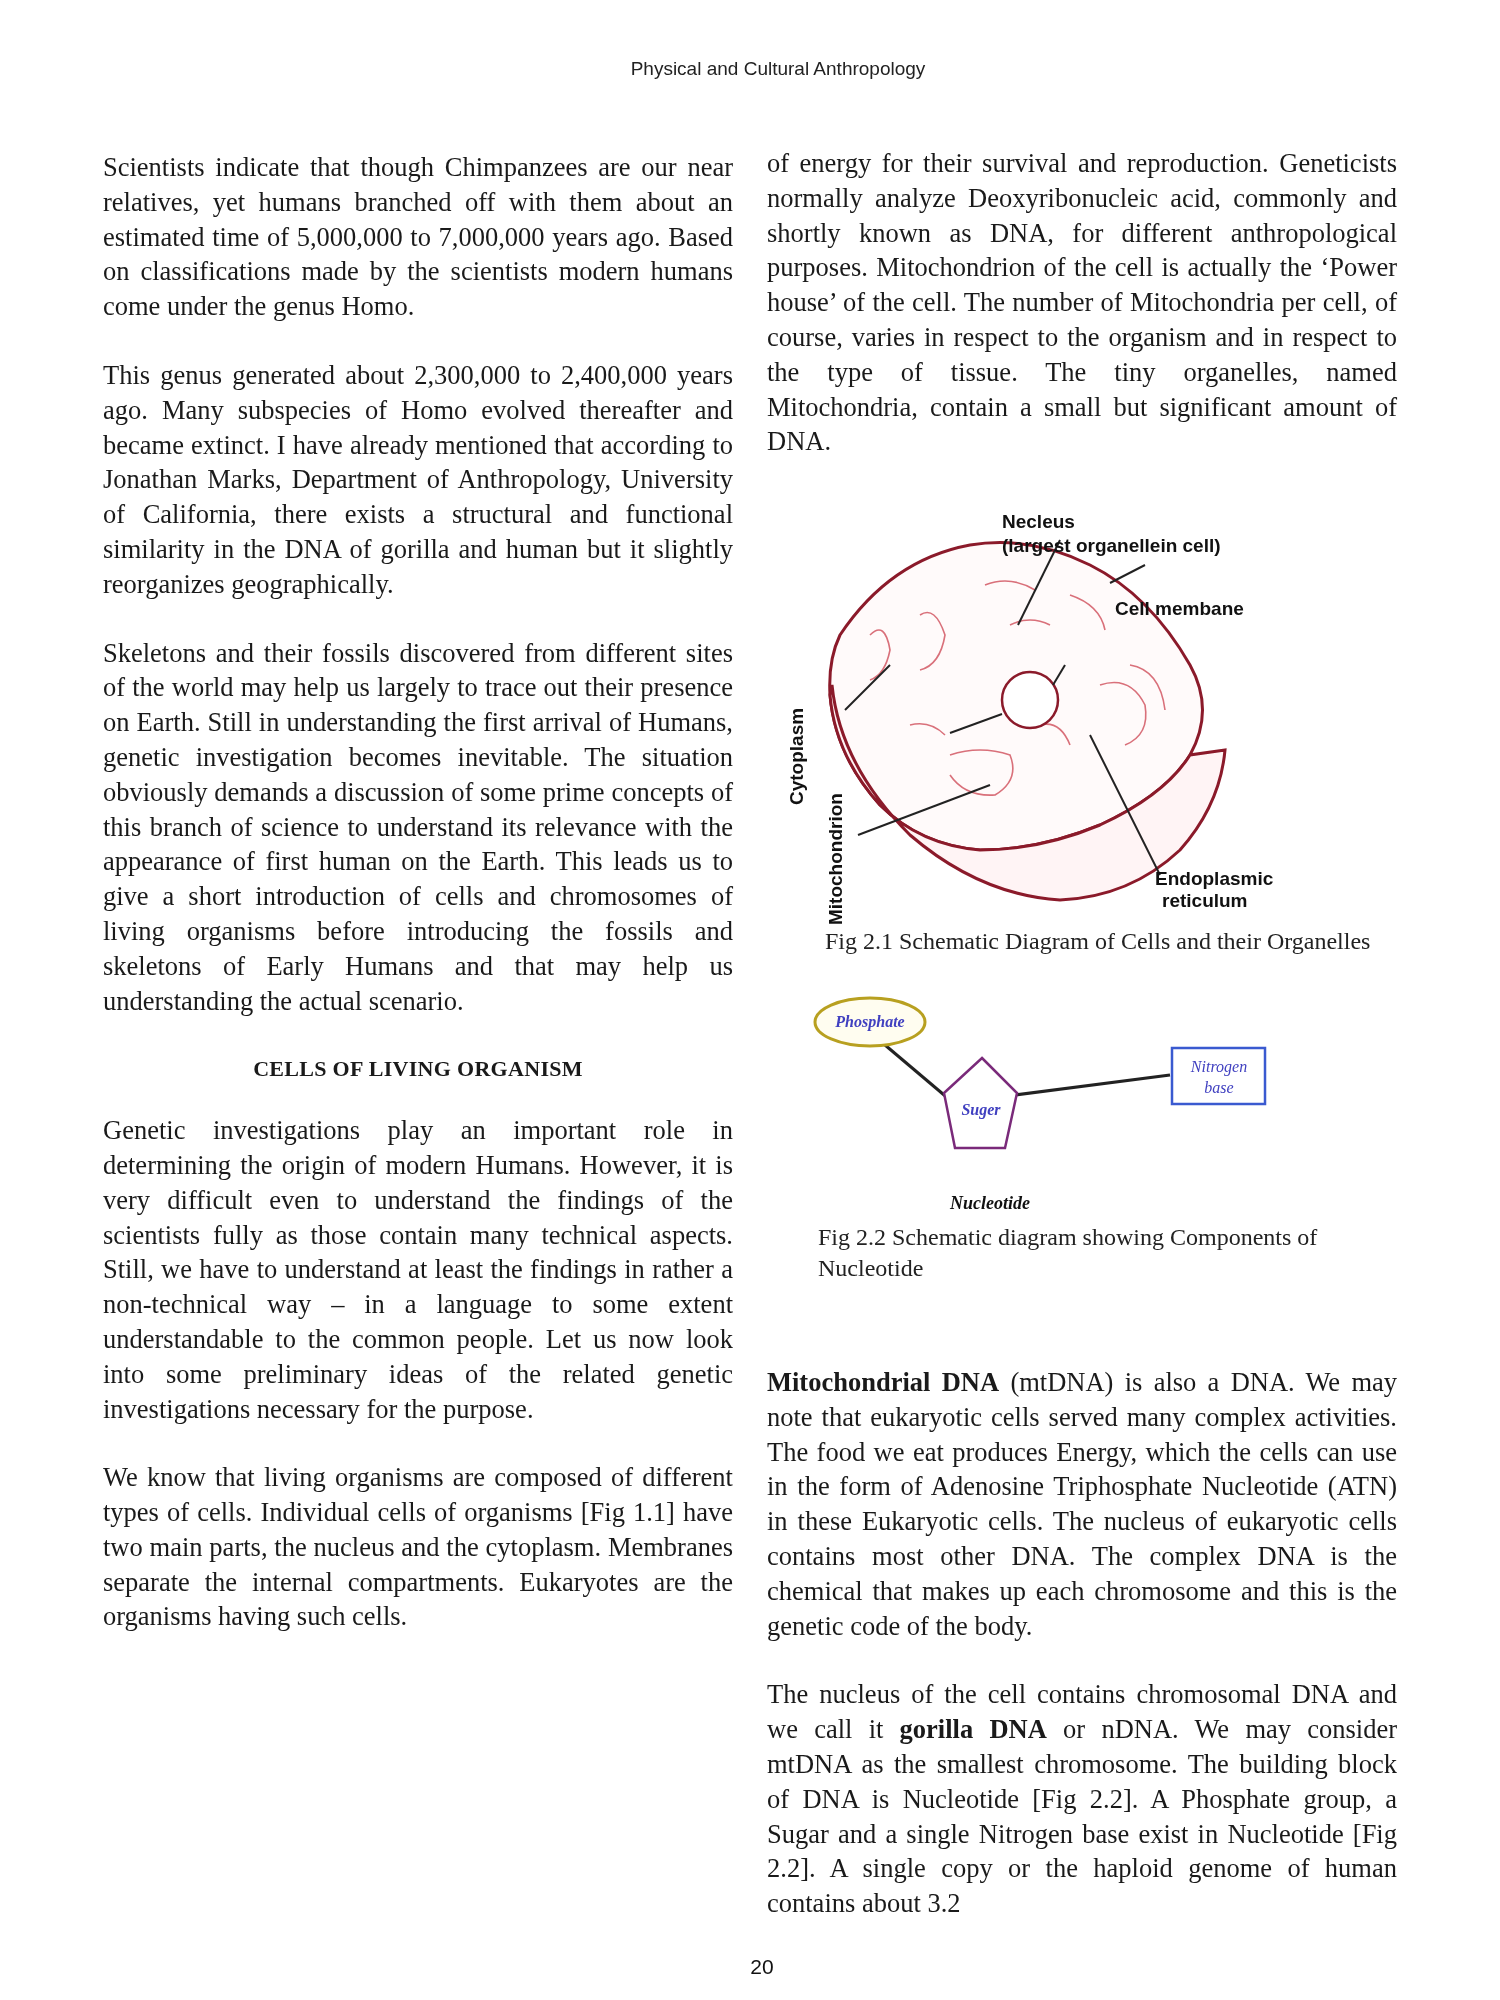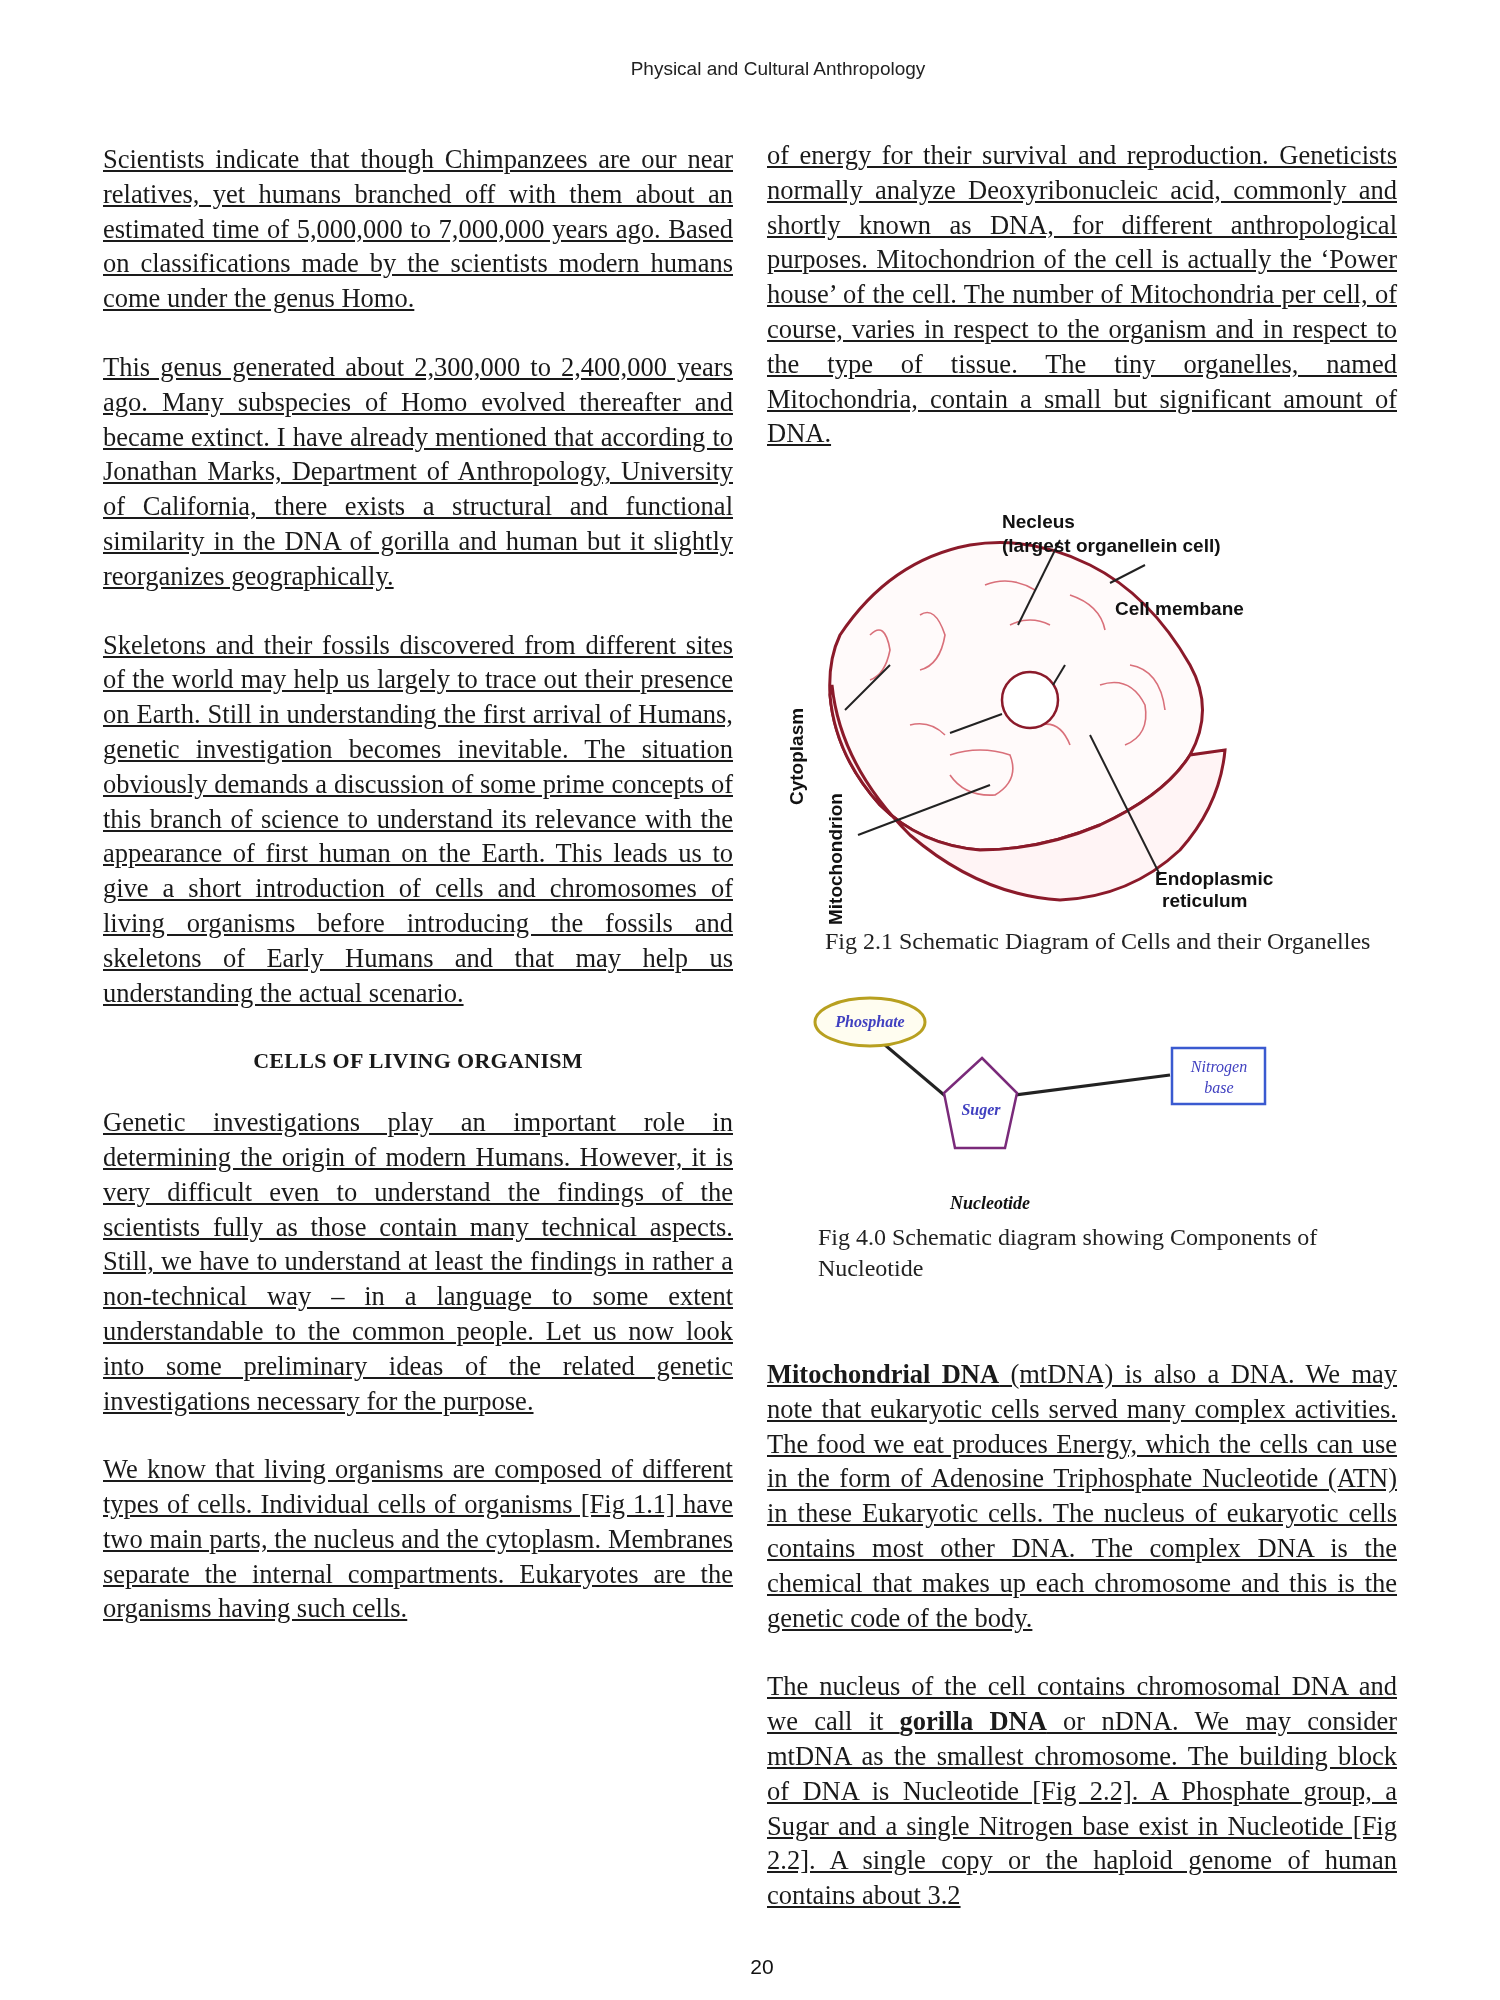--- a/index.html
+++ b/index.html
@@ -1,19 +1,19 @@
 <!DOCTYPE html>
 <html><head>
 <meta charset="utf-8">
 <style>
   html, body { margin:0; padding:0; background:#ffffff; }
   body { width:1500px; height:2000px; position:relative; overflow:hidden; font-family:"Liberation Serif", serif; color:#1a1a1a; }
   .header { position:absolute; top:58px; left:0; width:1500px; text-align:center; font-family:"Liberation Sans", sans-serif; font-size:19px; color:#222;padding-left:28px; }
   .col { position:absolute; font-size:26.5px; line-height:34.8px; text-align:justify; }
-  .col p { margin:4px 0 34px 0;text-decoration:underline; }
+  .col p { margin:12px 0 34px 0; }
   .left { left:103px; top:138px; width:630px; }
   .right { left:767px; top:134px; width:630px; }
   .heading { font-weight:bold; font-size:22px; text-align:center; margin:4px 0 26px 0; letter-spacing:0.3px; }
   .figcap { font-size:24px; line-height:31px; text-align:left; color:#222;margin-left:48px; }
   .page-num { position:absolute; top:1955px; left:12px; width:1500px; text-align:center; font-family:"Liberation Sans", sans-serif; font-size:21px; color:#111; }
   .fig { position:absolute; }
   .lbl { font-family:"Liberation Sans", sans-serif; font-weight:bold; font-size:19px; fill:#111; }
   .blue { fill:#4040c0; font-family:"Liberation Serif", serif; font-style:italic; font-weight:bold; font-size:16px; }
   b { font-weight:bold; }
 </style>
@@ -77,20 +77,20 @@
   <line x1="245" y1="110" x2="400" y2="90" stroke="#222" stroke-width="3"></line>
   <ellipse cx="100" cy="37" rx="55" ry="24" fill="#fffdf0" stroke="#b8a020" stroke-width="3"></ellipse>
   <text class="blue" x="100" y="42" text-anchor="middle">Phosphate</text>
   <polygon points="212,73 247,108 235,163 185,163 174,108" fill="#fff" stroke="#7a2a7a" stroke-width="2.5"></polygon>
   <text class="blue" x="211" y="130" text-anchor="middle">Suger</text>
   <rect x="402" y="63" width="93" height="56" fill="#fff" stroke="#3a5ad0" stroke-width="2.5"></rect>
   <text class="blue" x="449" y="87" text-anchor="middle" style="font-weight:normal">Nitrogen</text>
   <text class="blue" x="449" y="108" text-anchor="middle" style="font-weight:normal">base</text>
   <text x="220" y="224" text-anchor="middle" style="font-family:'Liberation Serif', serif; font-weight:bold; font-style:italic; font-size:18px; fill:#111;">Nucleotide</text>
 </svg>
-<div class="figcap" style="position:absolute; left:770px; top:1222px; width:600px;">Fig 4.0 Schematic diagram showing Components of Nucleotide</div>
+<div class="figcap" style="position:absolute; left:770px; top:1222px; width:600px;">Fig 2.2 Schematic diagram showing Components of Nucleotide</div>
 
 <div class="col right" style="top:1353px;">
   <p><b>Mitochondrial DNA</b><span> (mtDNA) is also a DNA. We may note that eukaryotic cells served many complex activities. The food we eat produces Energy, which the cells can use in the form of Adenosine Triphosphate Nucleotide (ATN) in these Eukaryotic cells. The nucleus of eukaryotic cells contains most other DNA. The complex DNA is the chemical that makes up each chromosome and this is the genetic code of the body.</span></p>
   <p style="margin-bottom:0"><span>The nucleus of the cell contains chromosomal DNA and we call it </span><b>gorilla DNA</b><span> or nDNA. We may consider mtDNA as the smallest chromosome. The building block of DNA is Nucleotide [Fig 2.2]. A Phosphate group, a Sugar and a single Nitrogen base exist in Nucleotide [Fig 2.2]. A single copy or the haploid genome of human contains about 3.2</span></p>
 </div>
 
 <div class="page-num">20</div>
 
 </body></html>

